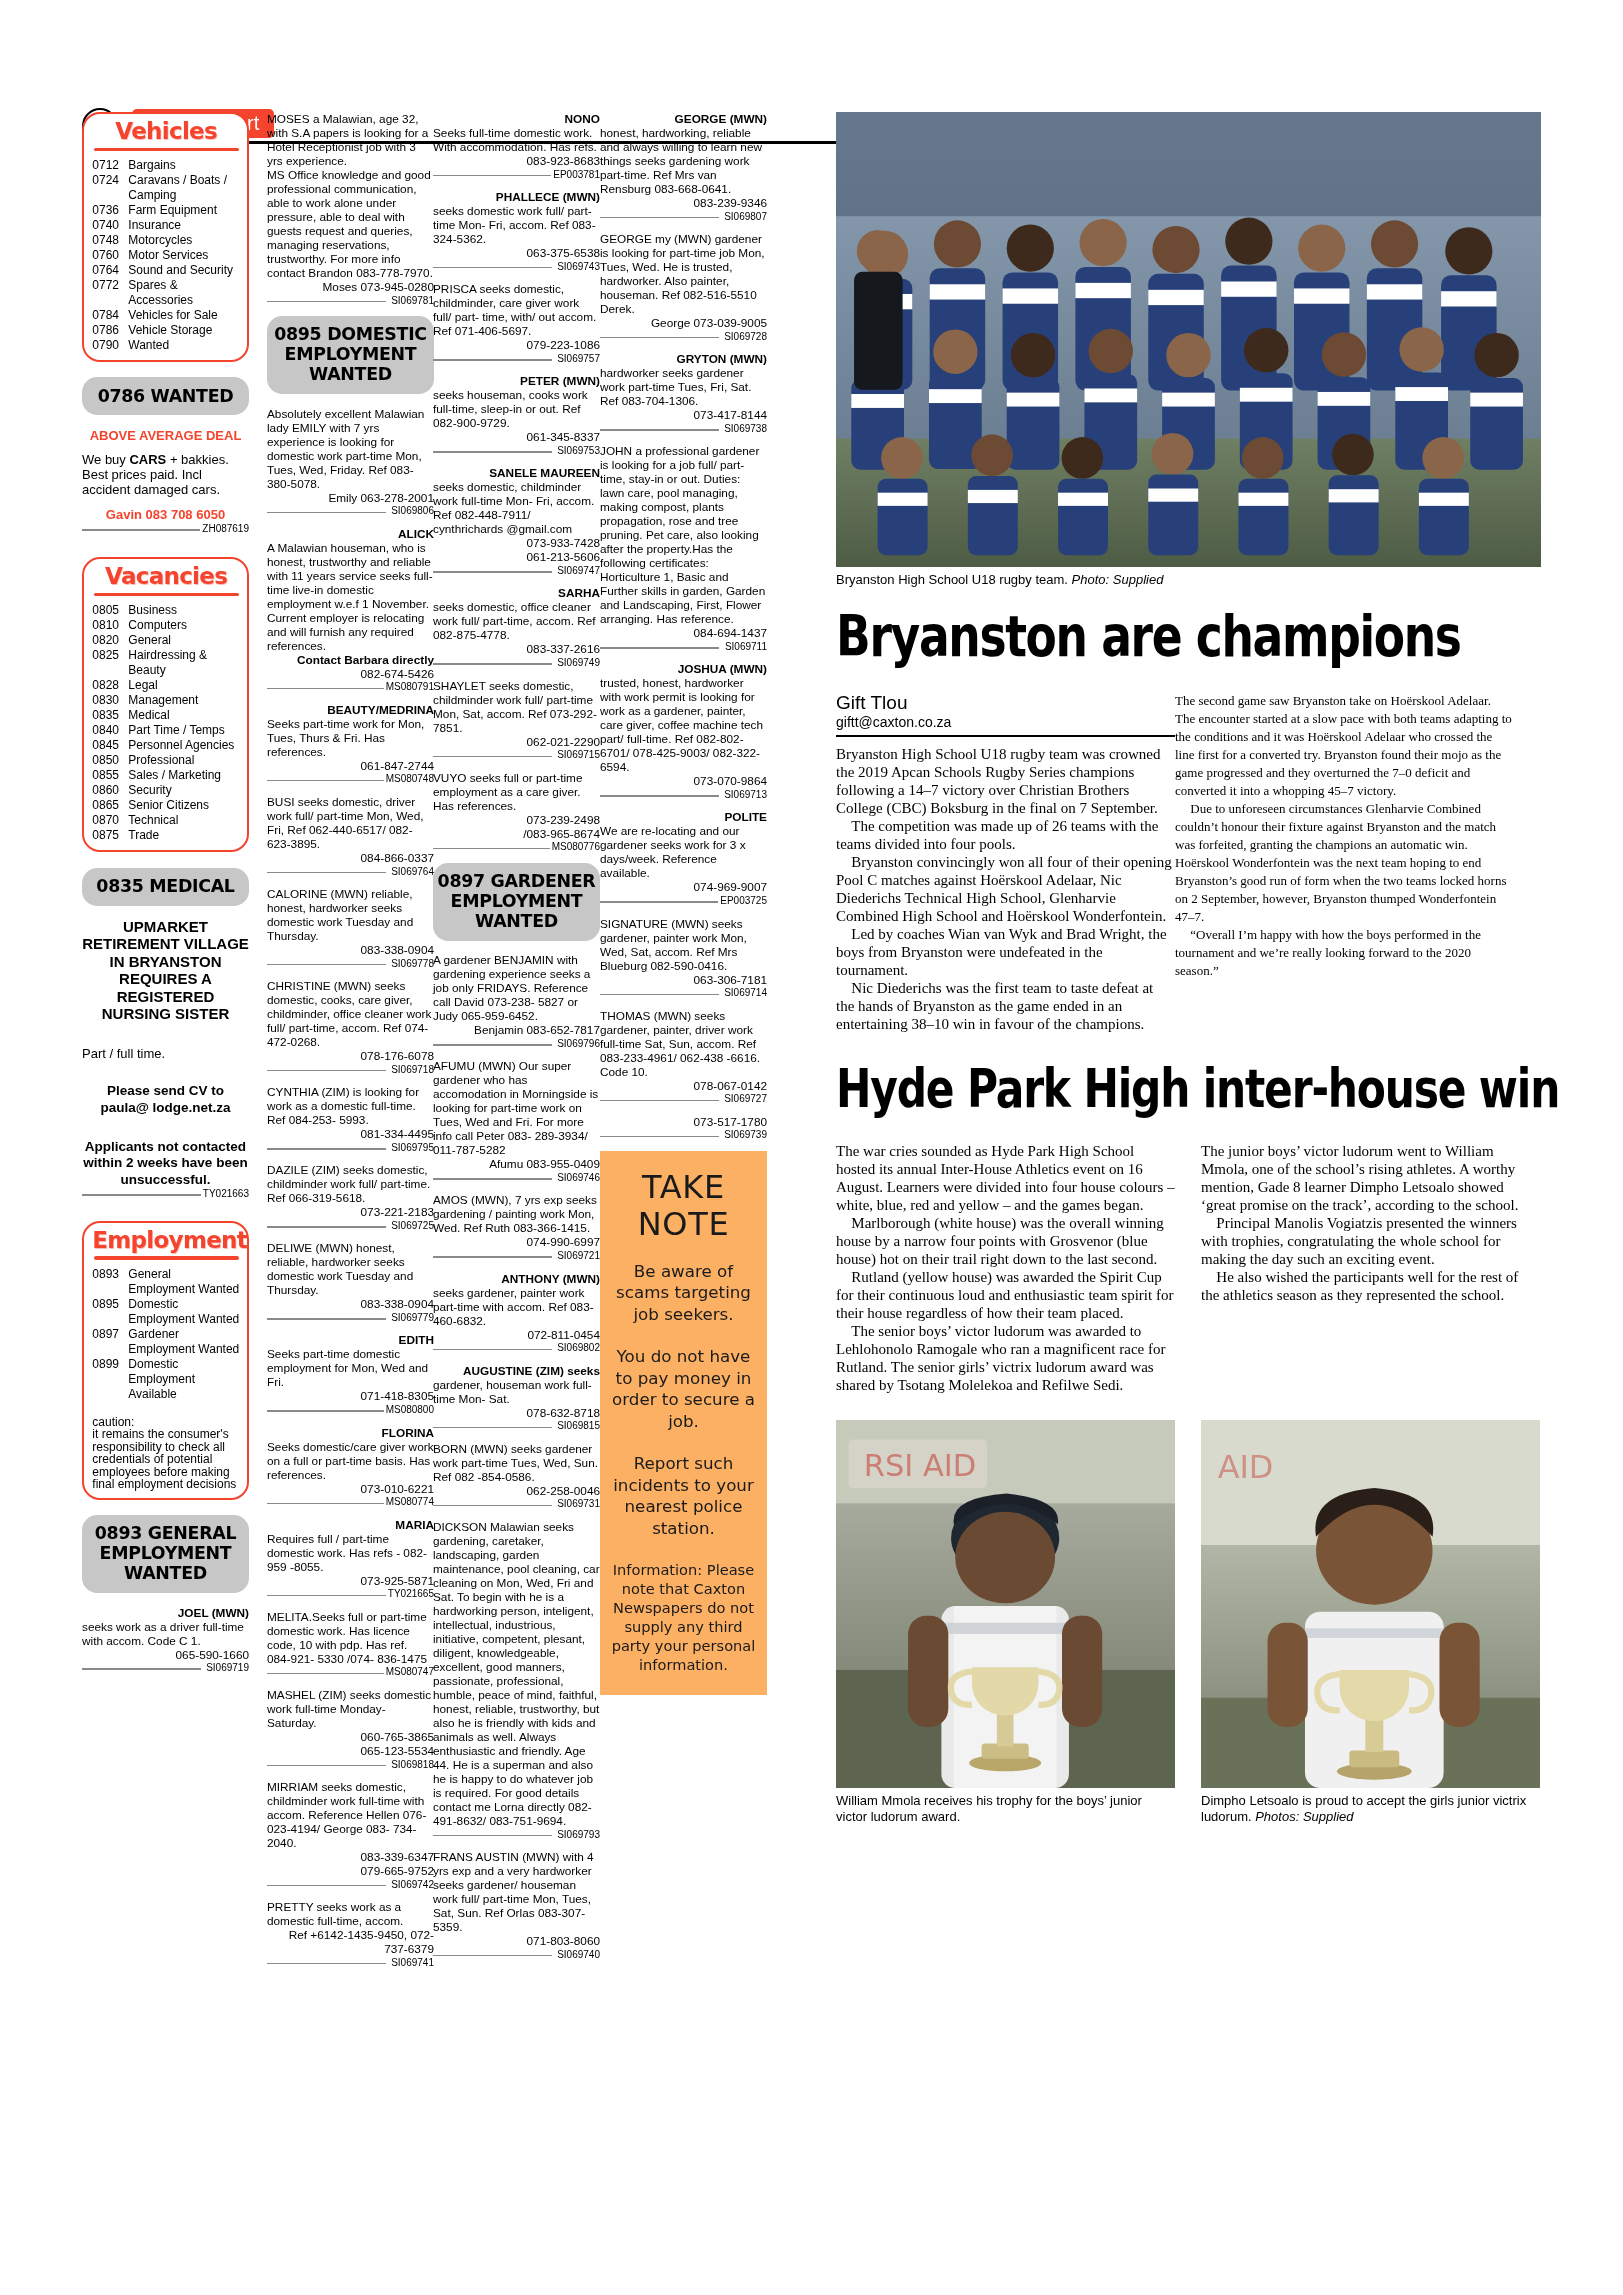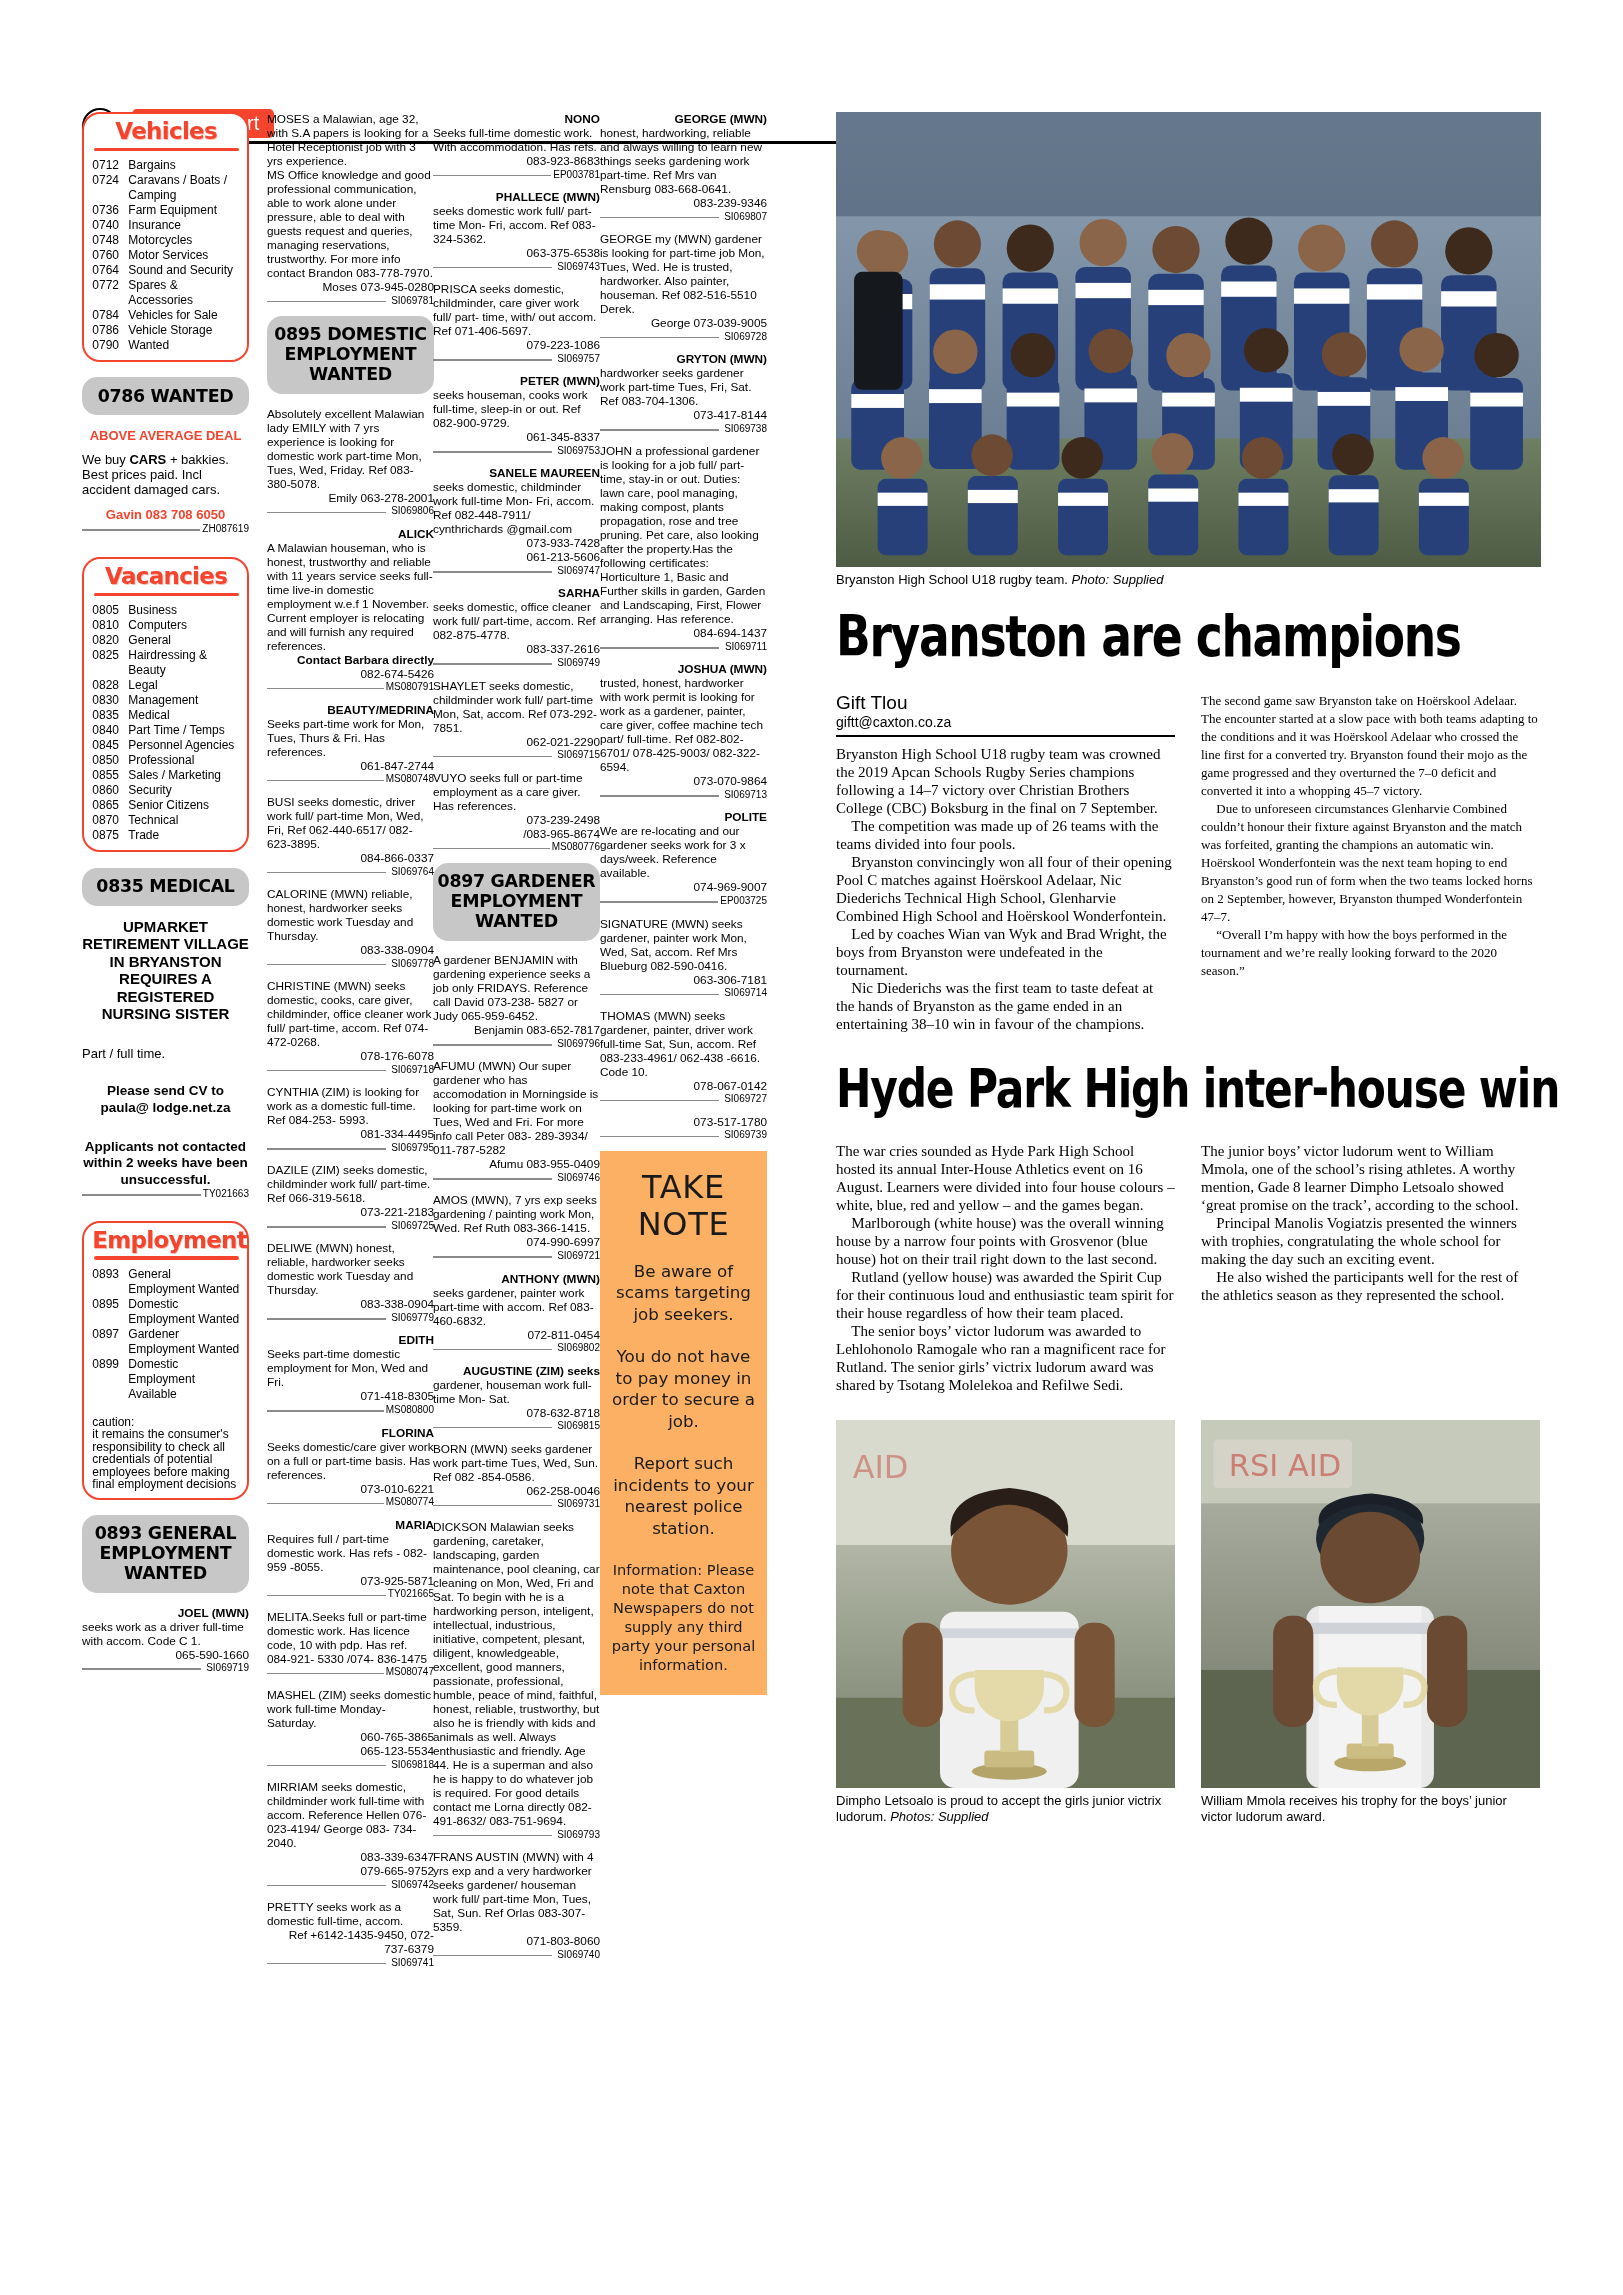--- a/index.html
+++ b/index.html
@@ -789,21 +789,21 @@
     </div>
     <div class="caption">
       <span>Bryanston High School U18 rugby team.</span>
       <i>Photo: Supplied</i>
     </div>
 
     <div style="height:18px"></div>
     <div class="headline">Bryanston are champions</div>
     <div style="height:26px"></div>
 
-    <div style="display:flex;gap:26px">
+    <div style="display:flex;">
       <div style="width:339px">
         <div class="byline">
           <div>Gift Tlou</div>
           <div class="email">giftt@caxton.co.za</div>
         </div>
         <div class="byrule"></div>
         <div id="a1-col1" style="font-family:'Liberation Serif',serif;font-size:15px;line-height:18px;">
             <p style="margin: 0px; text-indent: 0px;">Bryanston High School U18 rugby team was crowned the 2019 Apcan Schools Rugby Series champions following a 14–7 victory over Christian Brothers College (CBC) Boksburg in the final on 7 September.</p>
             <p style="margin: 0px; text-indent: 15.3px;">The competition was made up of 26 teams with the teams divided into four pools.</p>
             <p style="margin: 0px; text-indent: 15.3px;">Bryanston convincingly won all four of their opening Pool C matches against Hoërskool Adelaar, Nic Diederichs Technical High School, Glenharvie Combined High School and Hoërskool Wonderfontein.</p>
@@ -837,20 +837,60 @@
           <div id="a2-col2" style="font-family:'Liberation Serif',serif;font-size:15px;line-height:18px;">
             <p style="margin: 0px; text-indent: 0px;">The junior boys’ victor ludorum went to William Mmola, one of the school’s rising athletes. A worthy mention, Gade 8 learner Dimpho Letsoalo showed ‘great promise on the track’, according to the school.</p>
             <p style="margin: 0px; text-indent: 15.3px;">Principal Manolis Vogiatzis presented the winners with trophies, congratulating the whole school for making the day such an exciting event.</p>
             <p style="margin: 0px; text-indent: 15.3px;">He also wished the participants well for the rest of the athletics season as they represented the school.</p>
           </div>
         </div>
     </div>
 
     <div style="height:26px"></div>
     <div style="display:flex;gap:26px">
+      <div style="width:339px">
+        <div class="photo athlete-photo">
+          <svg width="339" height="368" viewBox="0 0 489 530" preserveAspectRatio="none">
+            <defs>
+              <linearGradient id="bg2" x1="0" y1="0" x2="0" y2="1">
+                <stop offset="0%" stop-color="#b8bcb0"></stop>
+                  <stop offset="55%" stop-color="#8e9384"></stop>
+                  <stop offset="100%" stop-color="#6f7566"></stop>
+              </linearGradient>
+            </defs>
+            <rect width="489" height="530" fill="url(#bg2)"></rect>
+            <rect x="0" y="0" width="489" height="120" fill="#c6cabb"></rect>
+            <rect x="18" y="28" width="200" height="70" rx="6" fill="#d9d6cb" opacity=".75"></rect>
+            <text x="40" y="80" font-family="DejaVu Sans" font-size="44" fill="#c4392f" opacity=".55">RSI AID</text>
+            <rect x="0" y="360" width="489" height="170" fill="#5d6450"></rect>
+
+            <g>
+              <ellipse cx="244" cy="170" rx="78" ry="60" fill="#1f2730"></ellipse>
+              <ellipse cx="244" cy="198" rx="72" ry="66" fill="#6b4a33"></ellipse>
+              <path d="M170 150 q74 -58 150 0 q6 -36 -74 -44 q-82 6 -76 44z" fill="#1b2028"></path>
+              <rect x="152" y="268" width="184" height="262" rx="20" fill="#e9e9ea"></rect>
+              <rect x="170" y="268" width="148" height="262" fill="#f3f3f4"></rect>
+              <rect x="152" y="292" width="184" height="16" fill="#cfd2d6"></rect>
+
+              <rect x="104" y="282" width="58" height="160" rx="26" fill="#6b4a33"></rect>
+              <rect x="326" y="282" width="58" height="160" rx="26" fill="#6b4a33"></rect>
+
+              <g transform="translate(244,402)">
+                <ellipse cx="0" cy="92" rx="52" ry="12" fill="#b9a76a"></ellipse>
+                <rect x="-34" y="64" width="68" height="22" rx="5" fill="#cbbd84"></rect>
+                <rect x="-12" y="20" width="24" height="48" fill="#d6ca96"></rect>
+                <path d="M-48 -46 h96 v24 a48 46 0 0 1 -96 0z" fill="#e2d8a8"></path>
+                <path d="M-48 -40 q-34 4 -30 28 q4 22 30 20" fill="none" stroke="#e2d8a8" stroke-width="9"></path>
+                <path d="M48 -40 q34 4 30 28 q-4 22 -30 20" fill="none" stroke="#e2d8a8" stroke-width="9"></path>
+              </g>
+            </g>
+          </svg>
+        </div>
+        <div class="caption">William Mmola receives his trophy for the boys’ junior victor ludorum award.</div>
+      </div>
       <div style="width:339px">
         <div class="photo athlete-photo">
           <svg width="339" height="368" viewBox="0 0 489 530" preserveAspectRatio="none">
             <defs>
               <linearGradient id="bg3" x1="0" y1="0" x2="0" y2="1">
                 <stop offset="0%" stop-color="#cfd2c6"></stop>
                   <stop offset="60%" stop-color="#9aa08e"></stop>
                   <stop offset="100%" stop-color="#767c6b"></stop>
               </linearGradient>
             </defs>
@@ -874,56 +914,16 @@
                 <path d="M50 -44 q36 4 32 30 q-4 24 -32 22" fill="none" stroke="#e3d9a9" stroke-width="9"></path>
               </g>
             </g>
           </svg>
         </div>
         <div class="caption">
           <span>Dimpho Letsoalo is proud to accept the girls junior victrix ludorum.</span>
           <i>Photos: Supplied</i>
         </div>
       </div>
-      <div style="width:339px">
-        <div class="photo athlete-photo">
-          <svg width="339" height="368" viewBox="0 0 489 530" preserveAspectRatio="none">
-            <defs>
-              <linearGradient id="bg2" x1="0" y1="0" x2="0" y2="1">
-                <stop offset="0%" stop-color="#b8bcb0"></stop>
-                  <stop offset="55%" stop-color="#8e9384"></stop>
-                  <stop offset="100%" stop-color="#6f7566"></stop>
-              </linearGradient>
-            </defs>
-            <rect width="489" height="530" fill="url(#bg2)"></rect>
-            <rect x="0" y="0" width="489" height="120" fill="#c6cabb"></rect>
-            <rect x="18" y="28" width="200" height="70" rx="6" fill="#d9d6cb" opacity=".75"></rect>
-            <text x="40" y="80" font-family="DejaVu Sans" font-size="44" fill="#c4392f" opacity=".55">RSI AID</text>
-            <rect x="0" y="360" width="489" height="170" fill="#5d6450"></rect>
-
-            <g>
-              <ellipse cx="244" cy="170" rx="78" ry="60" fill="#1f2730"></ellipse>
-              <ellipse cx="244" cy="198" rx="72" ry="66" fill="#6b4a33"></ellipse>
-              <path d="M170 150 q74 -58 150 0 q6 -36 -74 -44 q-82 6 -76 44z" fill="#1b2028"></path>
-              <rect x="152" y="268" width="184" height="262" rx="20" fill="#e9e9ea"></rect>
-              <rect x="170" y="268" width="148" height="262" fill="#f3f3f4"></rect>
-              <rect x="152" y="292" width="184" height="16" fill="#cfd2d6"></rect>
-
-              <rect x="104" y="282" width="58" height="160" rx="26" fill="#6b4a33"></rect>
-              <rect x="326" y="282" width="58" height="160" rx="26" fill="#6b4a33"></rect>
-
-              <g transform="translate(244,402)">
-                <ellipse cx="0" cy="92" rx="52" ry="12" fill="#b9a76a"></ellipse>
-                <rect x="-34" y="64" width="68" height="22" rx="5" fill="#cbbd84"></rect>
-                <rect x="-12" y="20" width="24" height="48" fill="#d6ca96"></rect>
-                <path d="M-48 -46 h96 v24 a48 46 0 0 1 -96 0z" fill="#e2d8a8"></path>
-                <path d="M-48 -40 q-34 4 -30 28 q4 22 30 20" fill="none" stroke="#e2d8a8" stroke-width="9"></path>
-                <path d="M48 -40 q34 4 30 28 q-4 22 -30 20" fill="none" stroke="#e2d8a8" stroke-width="9"></path>
-              </g>
-            </g>
-          </svg>
-        </div>
-        <div class="caption">William Mmola receives his trophy for the boys’ junior victor ludorum award.</div>
-      </div>
     </div>
   </div>
 </div>
 
 
 </body></html>

